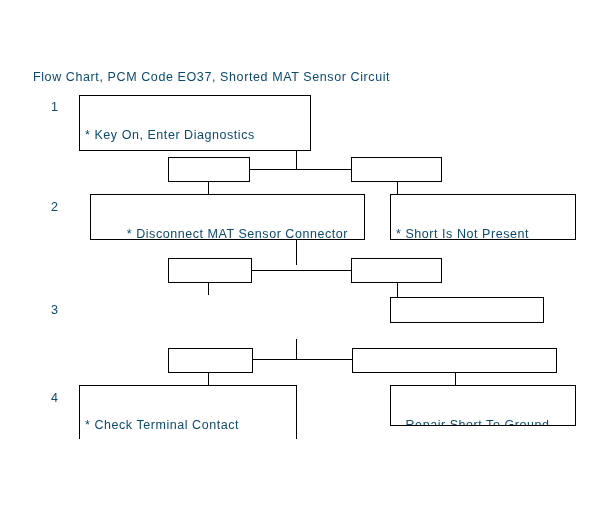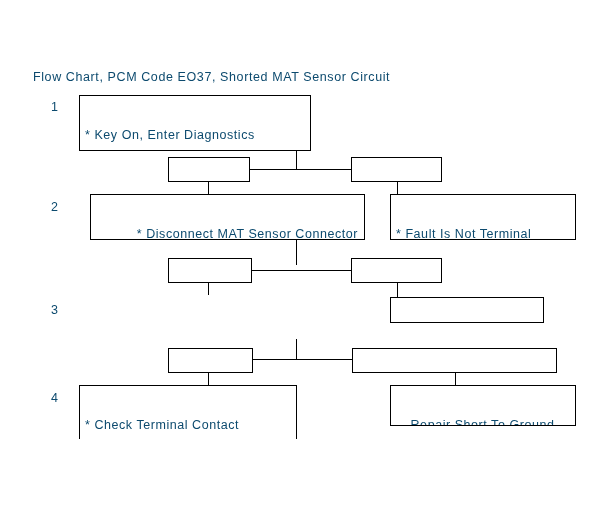--- a/index.html
+++ b/index.html
@@ -35,21 +35,21 @@
   }
   .box {
     position: absolute;
     box-sizing: border-box;
     border: 1px solid #000000;
     background: #ffffff;
     font-size: 12.5px;
     line-height: 14.5px;
     letter-spacing: 0.55px;
     white-space: pre;
-    padding: 3px 6px 3px 5px;
+    padding: 3px 16px 3px 5px;
     overflow: hidden;
   }
   .box .ln { display: block; white-space: pre; }
   .line {
     position: absolute;
     background: #000000;
   }
   .vline { width: 1px; }
   .hline { height: 1px; }
 </style>
@@ -82,21 +82,21 @@
   </div>
 
   <div class="line vline" style="left:208px; top:182px; height:12px;"></div>
   <div class="line vline" style="left:397px; top:182px; height:12px;"></div>
 
   <div class="box" style="left:90px; top:194px; width:275px; height:46px;text-align:right;">
     <span class="ln">* Disconnect MAT Sensor Connector</span>
     
   </div>
   <div class="box" style="left:390px; top:194px; width:186px; height:46px;">
-    <span class="ln">* Fault Is Not Terminal</span>
+    <span class="ln">* Short Is Not Present</span>
     
     
   </div>
 
   <div class="line vline" style="left:296px; top:240px; height:25px;"></div>
   <div class="line hline" style="left:250px; top:270px; width:102px;"></div>
 
   <div class="box" style="left:168px; top:258px; width:84px; height:25px; padding-top:4px;">
     
   </div>

